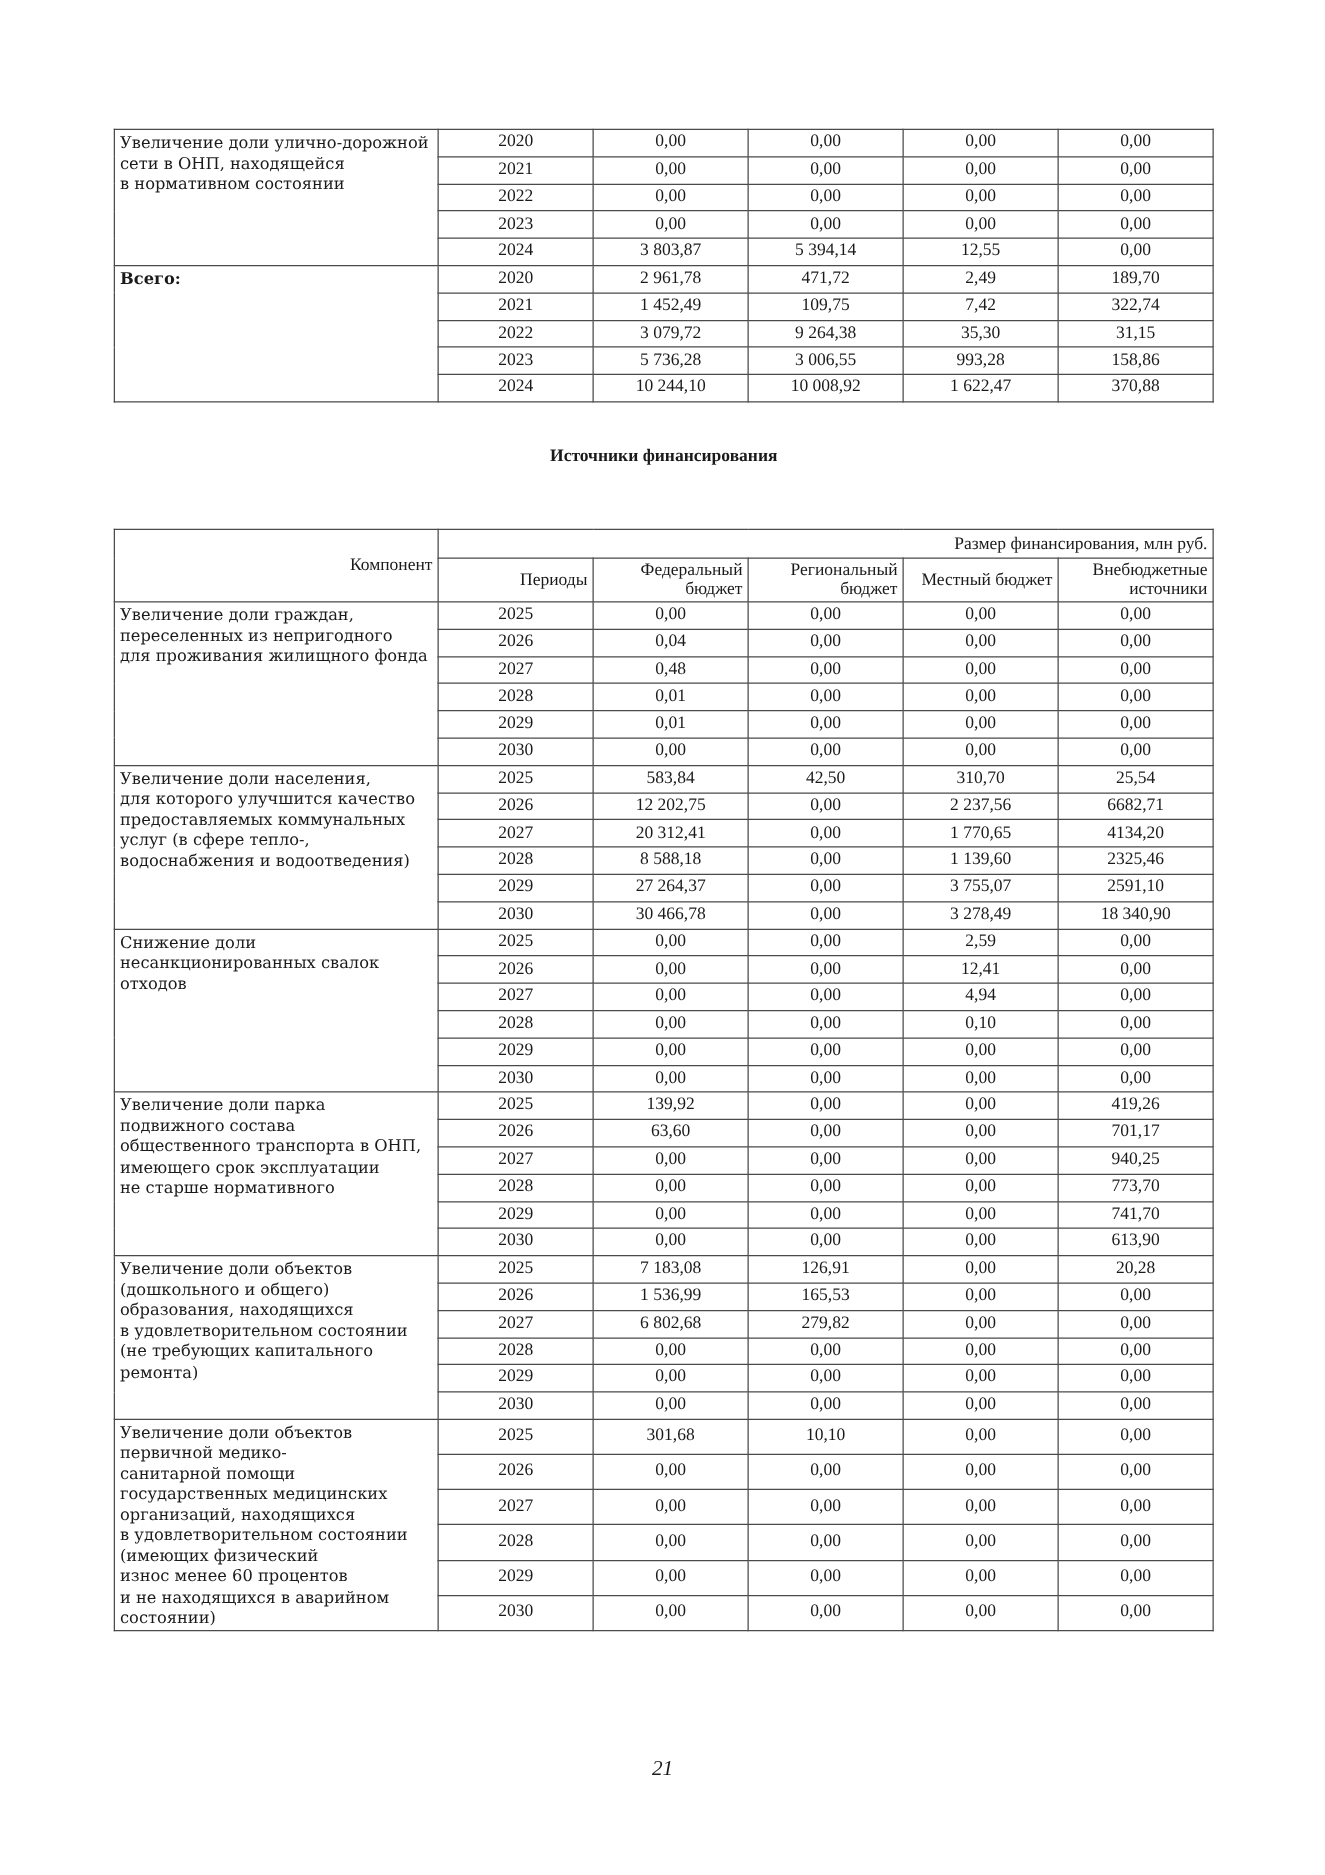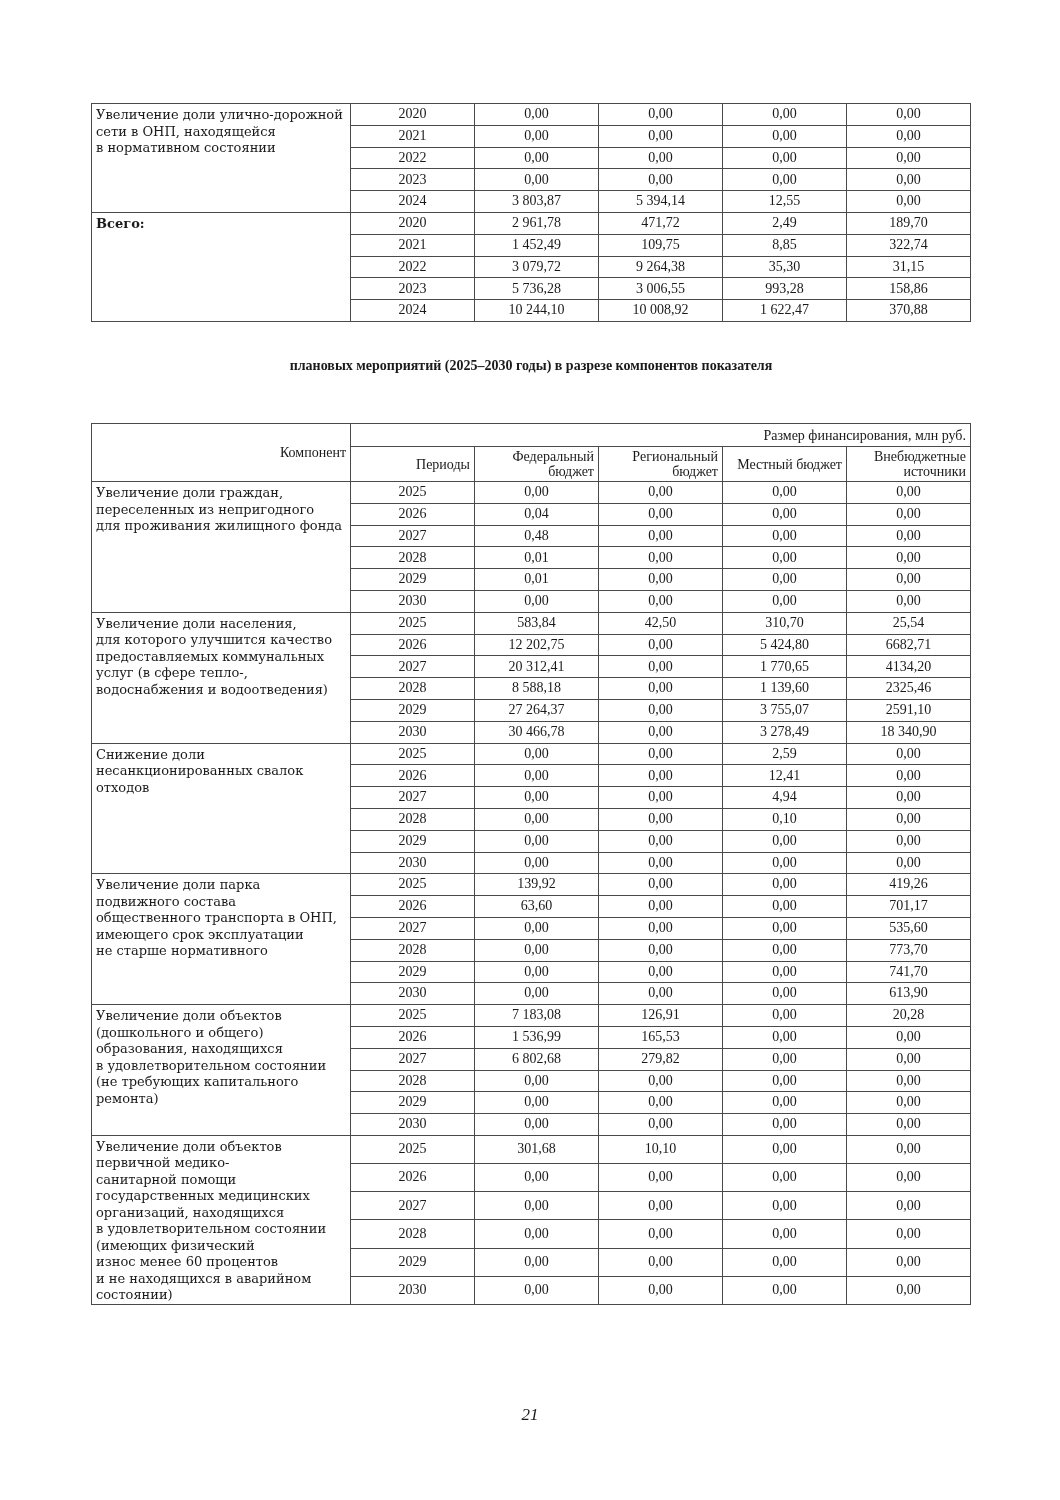--- a/index.html
+++ b/index.html
@@ -72,21 +72,21 @@
         <td class="num">2020</td>
         <td class="num">2 961,78</td>
         <td class="num">471,72</td>
         <td class="num">2,49</td>
         <td class="num">189,70</td>
       </tr>
       <tr>
         <td class="num">2021</td>
         <td class="num">1 452,49</td>
         <td class="num">109,75</td>
-        <td class="num">8,85</td>
+        <td class="num">7,42</td>
         <td class="num">322,74</td>
       </tr>
       <tr>
         <td class="num">2022</td>
         <td class="num">3 079,72</td>
         <td class="num">9 264,38</td>
         <td class="num">35,30</td>
         <td class="num">31,15</td>
       </tr>
       <tr>
@@ -100,21 +100,21 @@
         <td class="num">2024</td>
         <td class="num">10 244,10</td>
         <td class="num">10 008,92</td>
         <td class="num">1 622,47</td>
         <td class="num">370,88</td>
       </tr>
     </tbody>
 </table>
 
 <div class="title">
-  <div>плановых мероприятий (2025–2030 годы) в разрезе компонентов показателя</div>
+  <div>Источники финансирования</div>
 </div>
 
 <table class="t2">
   <colgroup>
       <col class="c0">
       <col class="c1">
       <col class="c2">
       <col class="c3">
       <col class="c4">
       <col class="c5">
@@ -187,21 +187,21 @@
         <td class="num">2025</td>
         <td class="num">583,84</td>
         <td class="num">42,50</td>
         <td class="num">310,70</td>
         <td class="num">25,54</td>
       </tr>
       <tr>
         <td class="num">2026</td>
         <td class="num">12 202,75</td>
         <td class="num">0,00</td>
-        <td class="num">5 424,80</td>
+        <td class="num">2 237,56</td>
         <td class="num">6682,71</td>
       </tr>
       <tr>
         <td class="num">2027</td>
         <td class="num">20 312,41</td>
         <td class="num">0,00</td>
         <td class="num">1 770,65</td>
         <td class="num">4134,20</td>
       </tr>
       <tr>
@@ -287,21 +287,21 @@
         <td class="num">63,60</td>
         <td class="num">0,00</td>
         <td class="num">0,00</td>
         <td class="num">701,17</td>
       </tr>
       <tr>
         <td class="num">2027</td>
         <td class="num">0,00</td>
         <td class="num">0,00</td>
         <td class="num">0,00</td>
-        <td class="num">535,60</td>
+        <td class="num">940,25</td>
       </tr>
       <tr>
         <td class="num">2028</td>
         <td class="num">0,00</td>
         <td class="num">0,00</td>
         <td class="num">0,00</td>
         <td class="num">773,70</td>
       </tr>
       <tr>
         <td class="num">2029</td>

